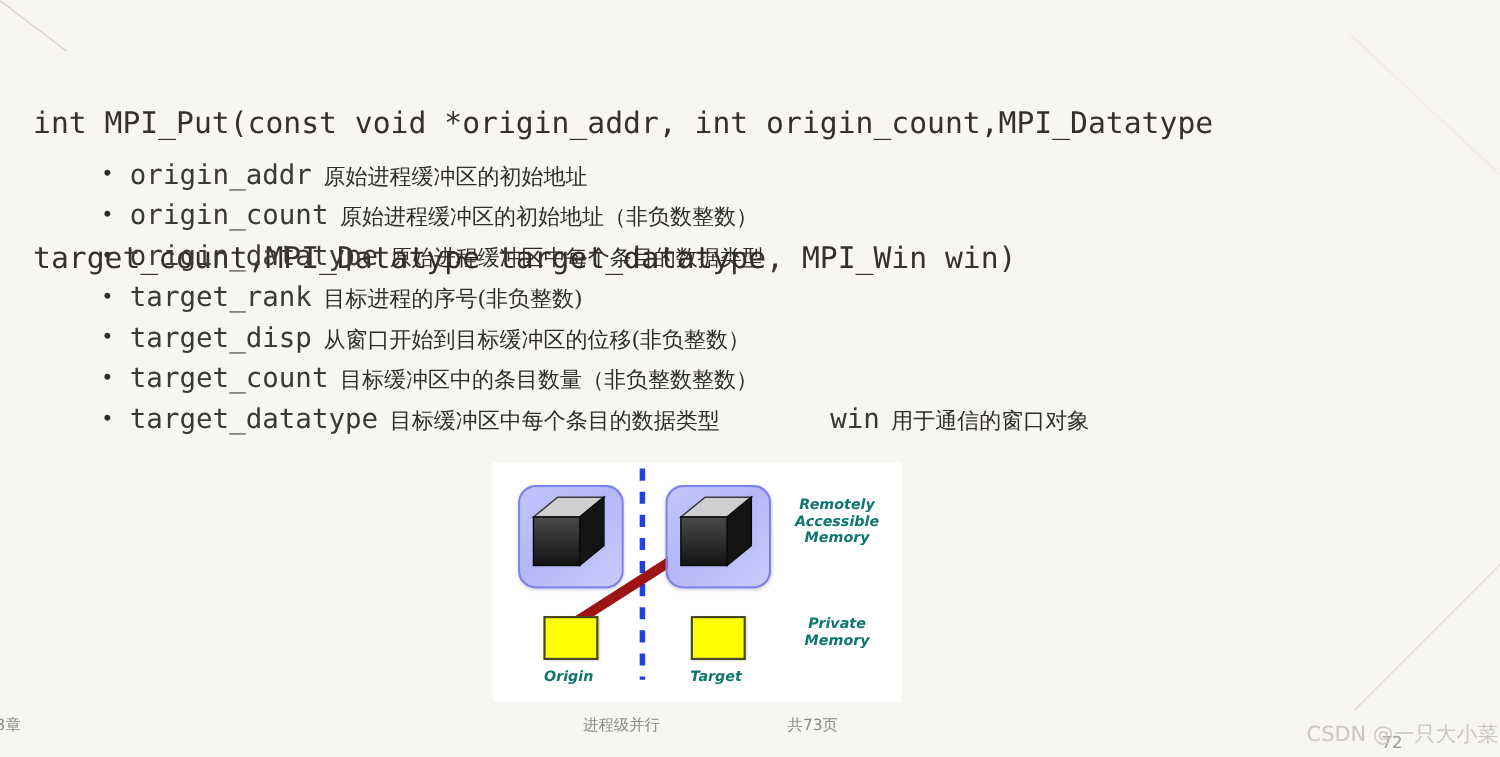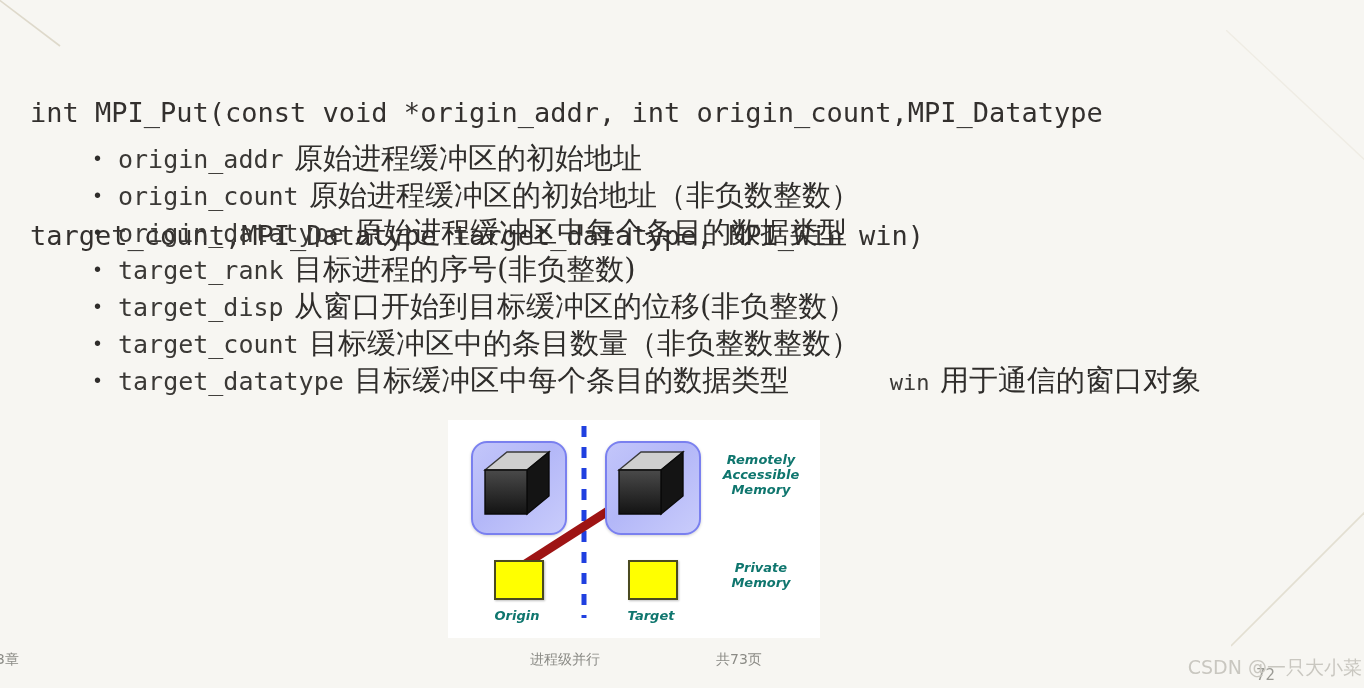--- a/index.html
+++ b/index.html
@@ -83,29 +83,29 @@
     font-size: 20px;
     color: #2f2d2b;
   }
   .pname {
     font-family: "DejaVu Sans Mono", "Liberation Mono", monospace;
     font-size: 25px;
     color: #3b3936;
   }
   .pdesc {
     font-family: "DejaVu Serif", "Liberation Serif", serif;
-    font-size: 29px;
+    font-size: 20px;
     color: #2f2d2b;
     margin-left: 6px;
   }
   .trailing {
     display: inline-block;
     margin-left: 96px;
   }
-  .trailing .pname { font-size: 22px; }
+  .trailing .pname { font-size: 25px; }
 
   
   #diagram-panel {
     position: absolute;
     left: 448px;
     top: 420px;
     width: 372px;
     height: 218px;
     background: #ffffff;
   }

